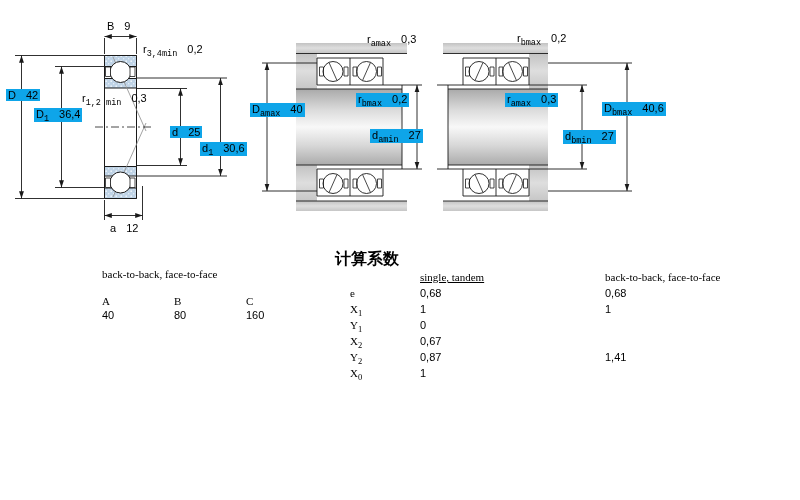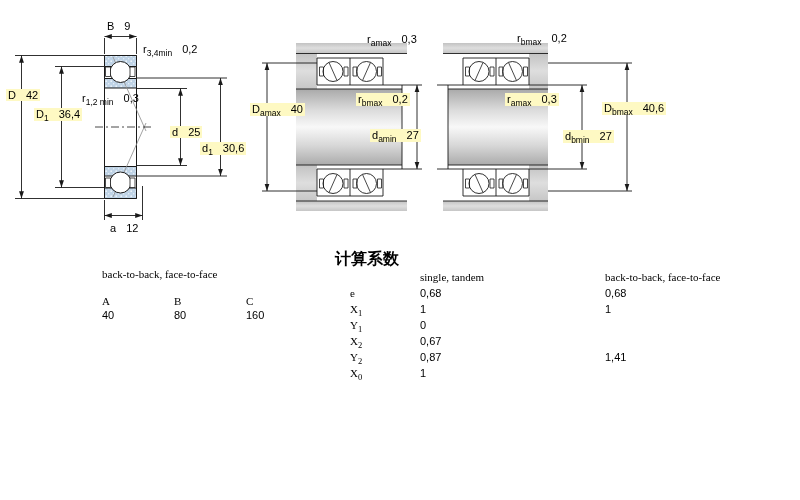--- a/index.html
+++ b/index.html
@@ -1,38 +1,38 @@
 <!DOCTYPE html>
 <html><head>
 <meta charset="utf-8">
 <style>
   html,body{margin:0;padding:0;background:#fff;}
   #stage{position:relative;width:800px;height:500px;background:#fff;overflow:hidden;
          font-family:"Liberation Sans",sans-serif;color:#000;}
   #art{position:absolute;left:0;top:0;}
   .dim-label{position:absolute;font:11px "Liberation Sans",sans-serif;white-space:nowrap;line-height:12px;}
-  .dim-label .sub{font-size:8.5px;position:relative;top:3px;}
+  .dim-label .sub{font-size:8.5px;position:relative;top:3px;font-family:Liberation Mono, monospace;}
   .dim-label .val{margin-left:10px;}
-  .bg{background:#fef9c3;padding:0 2px;}
+  .bg{background:#0ea5e9;padding:0 2px;}
   
   .tbl-title{position:absolute;font:bold 11.5px "Liberation Serif",serif;white-space:nowrap;}
   .tbl-sub{position:absolute;font:11px "Liberation Serif",serif;white-space:nowrap;}
   .preload-grid{position:absolute;left:102px;display:flex;}
   .preload-grid .cell{width:72px;font:11px "Liberation Serif",serif;}
   .preload-grid .cell.num{font-family:"Liberation Sans",sans-serif;}
   .factors-head{position:absolute;left:350px;top:271px;width:430px;display:flex;
                 font:11px "Liberation Serif",serif;}
   .factors-rows{position:absolute;left:350px;top:287px;width:430px;}
   .frow{display:flex;height:16px;align-items:flex-start;}
   .fc-label{width:70px;font:11px "Liberation Serif",serif;}
   .fc-label .sub{font-size:8.5px;position:relative;top:3px;}
   .fc-v1{width:185px;font:11px "Liberation Sans",sans-serif;}
   .fc-v2{flex:1;font:11px "Liberation Sans",sans-serif;}
   .fh-1{width:70px;}
-  .fh-2{width:185px;}
+  .fh-2{width:185px;text-decoration:underline;}
   svg line,svg rect,svg circle,svg path{vector-effect:non-scaling-stroke;}
 </style>
 </head>
 <body>
 
 <div id="stage">
 
   <svg id="art" width="800" height="500" viewBox="0 0 800 500">
     <defs>
       <marker id="ah" viewBox="0 0 10 10" refX="9" refY="5" markerWidth="9" markerHeight="9" orient="auto-start-reverse">

